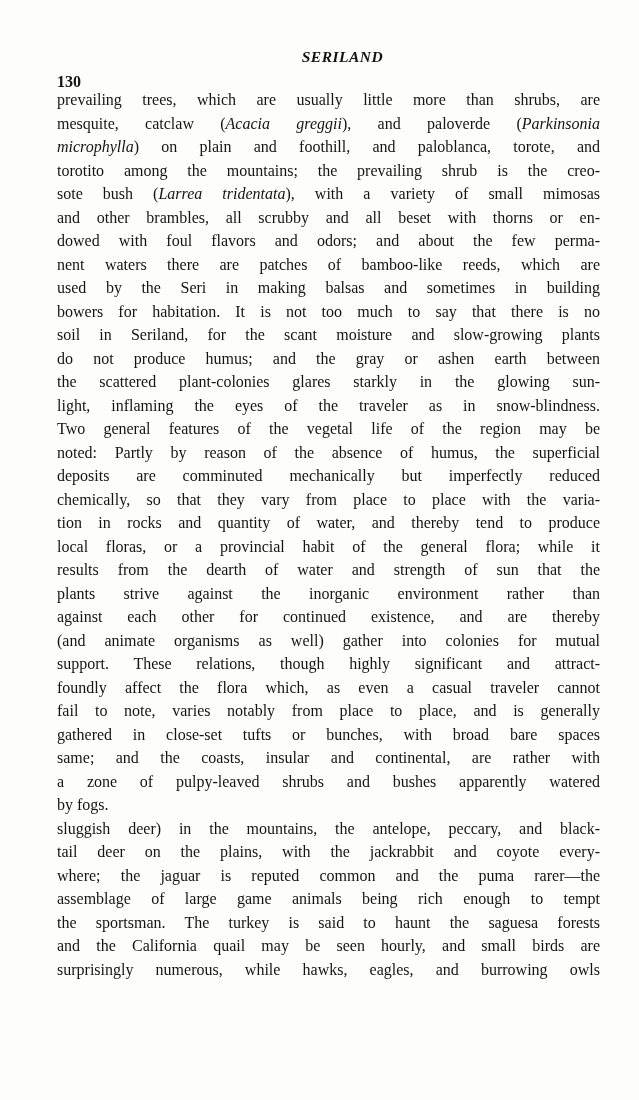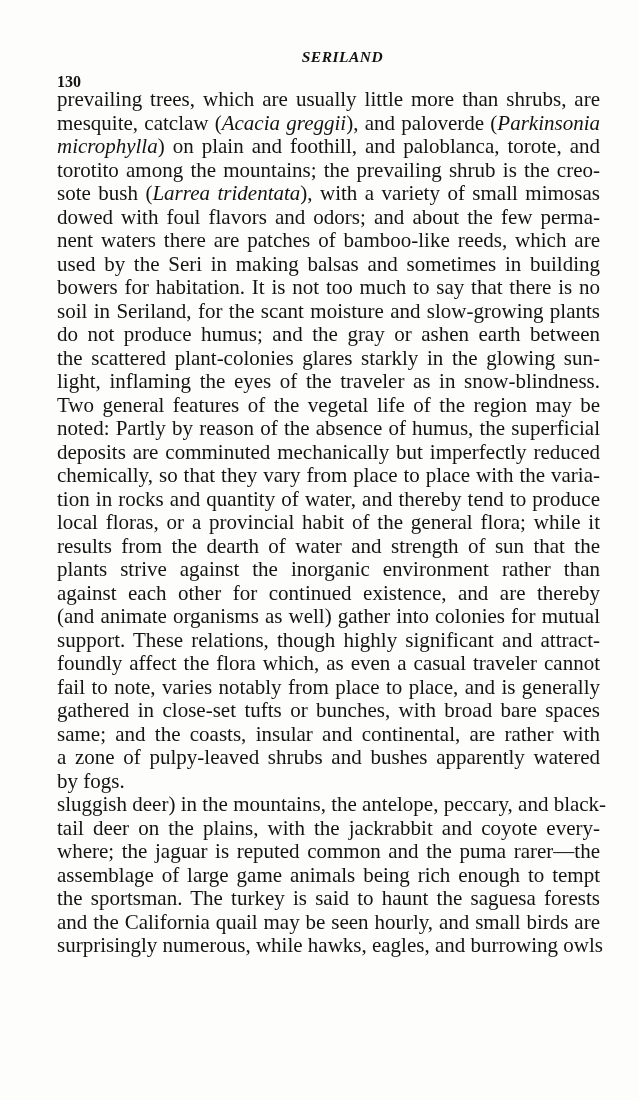--- a/index.html
+++ b/index.html
@@ -18,41 +18,42 @@
   .running-title {
     position: absolute; left: 0; right: 0; top: 0; text-align: center;
     font-family: "Liberation Serif", serif; font-style: italic; font-weight: bold;
     font-size: 15.5px; letter-spacing: 0.5px; padding-left: 28px;
   }
   .body {
     position: absolute; top: 88px; left: 57px; width: 543px;
   }
   .line {
     height: 23.5px; line-height: 23.5px; white-space: nowrap;
-    font-family: "Liberation Serif", serif; font-size: 21px;
+    font-family: "Liberation Serif", serif; font-size: 16px;
     text-align: justify; text-align-last: justify;
   }
   .line.last { text-align-last: left; }
   .line.indent { padding-left: 16px; }
   i { font-style: italic; }
 </style>
 </head>
 <body>
 
 <div class="header">
   <span class="page-num">130</span>
   <span class="running-title">SERILAND</span>
 </div>
 
 <div class="body" id="body">
     <div class="line">prevailing trees, which are usually little more than shrubs, are</div>
     <div class="line">mesquite, catclaw (<i>Acacia greggii</i>), and paloverde (<i>Parkinsonia</i></div>
     <div class="line"><i>microphylla</i>) on plain and foothill, and paloblanca, torote, and</div>
     <div class="line">torotito among the mountains; the prevailing shrub is the creo-</div>
     <div class="line">sote bush (<i>Larrea tridentata</i>), with a variety of small mimosas</div>
+    <div class="line">and other brambles, all scrubby and all beset with thorns or en-</div>
     <div class="line">dowed with foul flavors and odors; and about the few perma-</div>
     <div class="line">nent waters there are patches of bamboo-like reeds, which are</div>
     <div class="line">used by the Seri in making balsas and sometimes in building</div>
     <div class="line">bowers for habitation.  It is not too much to say that there is no</div>
     <div class="line">soil in Seriland, for the scant moisture and slow-growing plants</div>
     <div class="line">do not produce humus; and the gray or ashen earth between</div>
     <div class="line">the scattered plant-colonies glares starkly in the glowing sun-</div>
     <div class="line">light, inflaming the eyes of the traveler as in snow-blindness.</div>
     <div class="line">Two general features of the vegetal life of the region may be</div>
     <div class="line">noted: Partly by reason of the absence of humus, the superficial</div>

